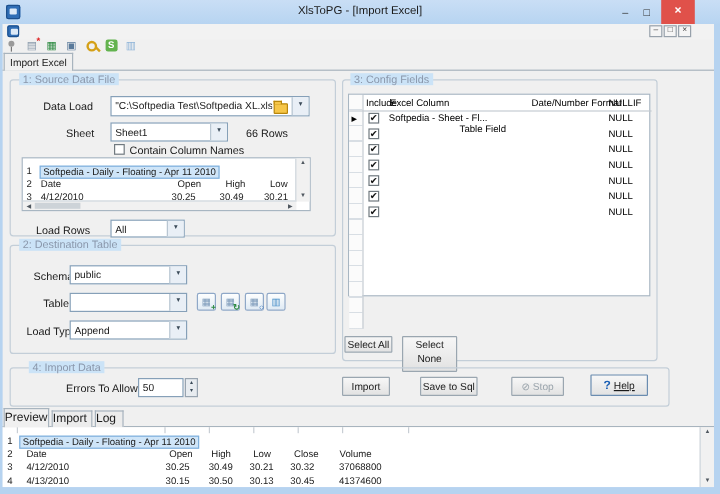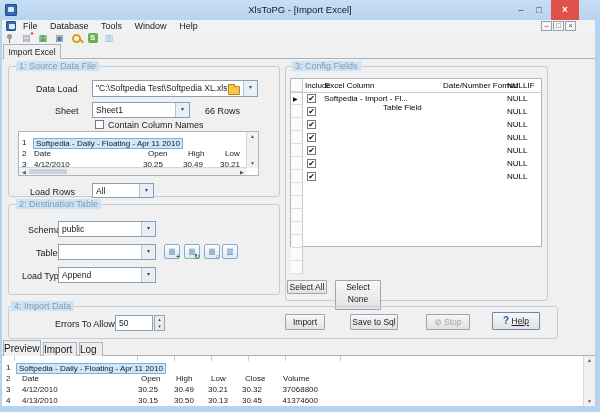--- a/index.html
+++ b/index.html
@@ -69,27 +69,20 @@
     <div class="abs title-text">XlsToPG - [Import Excel]</div>
     <div class="abs capbtn" style="left:513px;top:4px;">–</div>
     <div class="abs capbtn" style="left:531px;top:4px;">□</div>
     <div class="abs closebtn">×</div>
   </div>
 
   <div class="abs clientbg"></div>
 
   <div class="abs menubar">
     <div class="abs appicon" style="left:4px;top:1px;width:10px;height:10px;"></div>
-    <div class="abs" style="left:16px;top:0;">
-      <span class="menuitem">File</span>
-      <span class="menuitem">Database</span>
-      <span class="menuitem">Tools</span>
-      <span class="menuitem">Window</span>
-      <span class="menuitem">Help</span>
-    </div>
     <div class="abs mdibtn" style="left:539px;top:1px;">–</div>
     <div class="abs mdibtn" style="left:551px;top:1px;">□</div>
     <div class="abs mdibtn" style="left:563px;top:1px;">×</div>
   </div>
 
   <div class="abs toolbar">
     <span class="ticon"><span class="pin"></span></span>
     <span class="ticon" style="color:#8899aa;"><span>▤</span><span class="star">*</span></span>
     <span class="ticon" style="color:#2e8b42;">▦</span>
     <span class="ticon" style="color:#5a7a9a;">▣</span>
@@ -190,21 +183,21 @@
     <span class="abs" style="left:2px;top:16px;font-size:6px;color:#000;">▶</span>
     <span class="hdr8" style="left:14px;top:1px;">Include</span>
     <span class="hdr8" style="left:34px;top:1px;">Excel Column</span>
     <span class="hdr8" style="left:92px;top:1px;margin-top:22px;">Table Field</span>
     <span class="hdr8" style="left:152px;top:1px;">Date/Number Format</span>
     <span class="hdr8" style="left:216px;top:1px;">NULLIF</span>
     <div class="abs" style="left:0;top:13px;width:252px;height:1px;background:#c5ccd3;"></div>
 
     <div class="abs" style="left:0;top:13px;width:252px;height:13px;">
       <span class="cb abs" style="left:16px;top:2px;">✔</span>
-      <span class="hdr8" style="left:33px;top:1px;width:110px;overflow:hidden;">Softpedia - Import - Fl...</span>
+      <span class="hdr8" style="left:33px;top:1px;width:110px;overflow:hidden;">Softpedia - Sheet - Fl...</span>
       <span class="hdr8" style="left:216px;top:1px;">NULL</span>
     </div>
     <div class="abs" style="left:0;top:26px;width:252px;height:13px;">
       <span class="cb abs" style="left:16px;top:2px;">✔</span>
       <span class="hdr8" style="left:216px;top:1px;">NULL</span>
     </div>
     <div class="abs" style="left:0;top:39px;width:252px;height:13px;">
       <span class="cb abs" style="left:16px;top:2px;">✔</span>
       <span class="hdr8" style="left:216px;top:1px;">NULL</span>
     </div>
@@ -223,21 +216,21 @@
     <div class="abs" style="left:0;top:91px;width:252px;height:13px;">
       <span class="cb abs" style="left:16px;top:2px;">✔</span>
       <span class="hdr8" style="left:216px;top:1px;">NULL</span>
     </div>
   </div>
 
   <div class="abs btn" style="left:287px;top:280px;width:40px;height:14px;line-height:12px;">Select All</div>
   <div class="abs btn" style="left:335px;top:280px;width:46px;height:30px;line-height:12px;">Select None</div>
 
   <div class="abs gbox" style="left:8px;top:306px;width:550px;height:33px;"></div>
-  <div class="abs gtitle" style="left:11px;top:301px;">4: Import Data</div>
+  <div class="abs gtitle" style="left:24px;top:301px;">4: Import Data</div>
 
   <div class="abs lbl" style="left:55px;top:319px;">Errors To Allow</div>
   <div class="abs combo" style="left:115px;top:315px;width:38px;height:16px;">
     <span class="ctext" style="right:2px;">50</span>
   </div>
   <div class="abs" style="left:154px;top:315px;width:11px;height:16px;border:1px solid #98a4b0;background:#e8ecf0;box-sizing:border-box;">
     <span class="abs" style="left:0;top:0;width:100%;text-align:center;font-size:5px;line-height:7px;color:#3a4a58;">▴</span>
     <span class="abs" style="left:0;bottom:0;width:100%;text-align:center;font-size:5px;line-height:7px;color:#3a4a58;">▾</span>
   </div>
 

